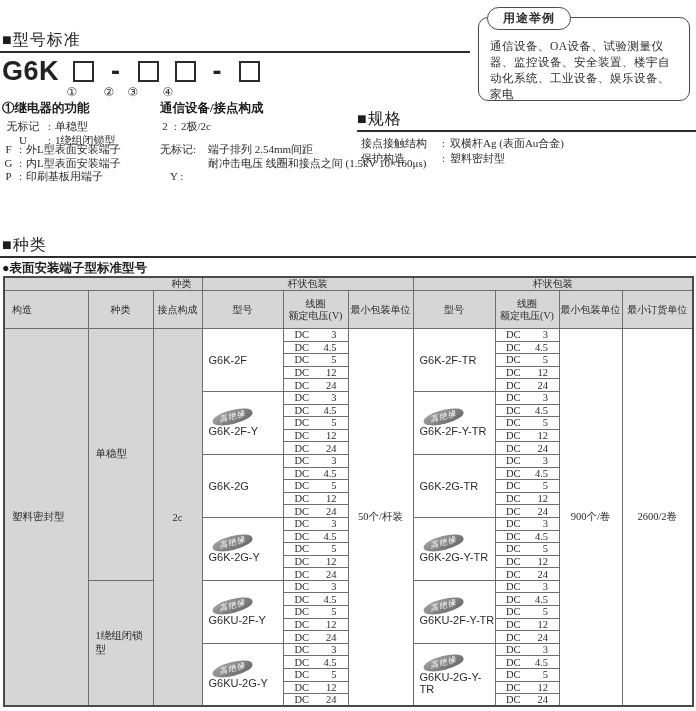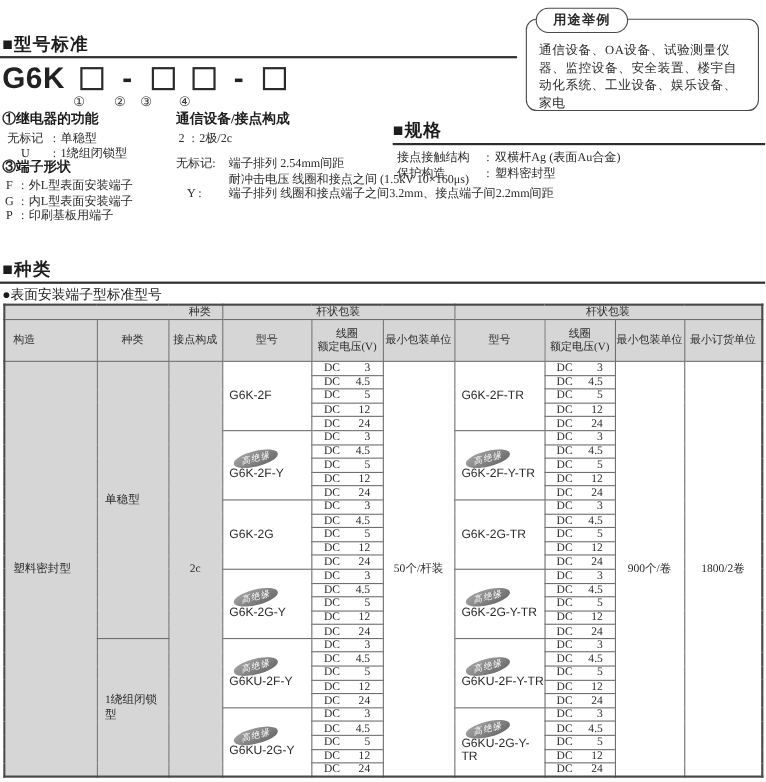--- a/index.html
+++ b/index.html
@@ -2,21 +2,21 @@
 <html><head>
 <meta charset="utf-8">
 <style>
   html,body{margin:0;padding:0;background:#fff;}
   .page{
     position:relative;width:696px;height:711px;background:#fff;overflow:hidden;
     font-family:"Liberation Serif",serif;color:#2b2b2b;
   }
   .abs{position:absolute;}
   
-  .h1{font-size:16px;font-weight:bold;letter-spacing:1px;color:#1d1d1d;}
+  .h1{font-size:16px;font-weight:normal;letter-spacing:1px;color:#1d1d1d;}
   .rule{background:#2e2e2e;height:2px;}
   
   .code-row{display:flex;align-items:center;font-family:"Liberation Sans",sans-serif;
     font-size:27px;font-weight:bold;color:#222;letter-spacing:0.5px;gap:12px;}
   .code-box{width:17px;height:17px;border:2.5px solid #2b2b2b;margin:0 2px;background:#fff;}
   .code-dash{margin:0 3px;font-weight:bold;}
   .digit{position:absolute;top:85px;width:20px;text-align:center;font-size:12px;color:#333;}
   
   .sec-title{font-size:12.5px;font-weight:bold;color:#1d1d1d;margin-bottom:3px;}
   .kv{display:flex;font-size:11px;line-height:13.5px;}
@@ -33,21 +33,21 @@
   .app-box{border:1.5px solid #4a4a4a;border-radius:10px;background:#fff;}
   .app-tab{position:absolute;border:1.5px solid #4a4a4a;border-radius:12px;background:#fff;
     font-size:12px;font-weight:bold;padding:2px 15px;letter-spacing:1px;}
   .app-text{padding:20px 10px 6px 11px;font-size:11.5px;line-height:16px;
     word-break:break-all;letter-spacing:0.5px;}
   
   .spec-row{display:flex;font-size:11px;line-height:15px;}
   .spec-row .k{width:76px;}
   .spec-row .c{margin:0 5px;}
   
-  .sub{font-size:12.5px;font-weight:normal;color:#1d1d1d;}
+  .sub{font-size:12.5px;font-weight:bold;color:#1d1d1d;}
   
   table.types{border-collapse:collapse;table-layout:fixed;border:2px solid #4a4a4a;
     font-size:10.5px;color:#2b2b2b;}
   table.types th,table.types td{border:1px solid #6e6e6e;padding:0;font-weight:normal;
     text-align:center;vertical-align:middle;overflow:hidden;}
   table.types .g{background:#d6d6d6;}
   table.types .thr{text-align:right;padding-right:10px;}
   table.types .tdl{text-align:left;padding-left:7px;margin-left:12px;}
   table.types th{font-size:10px;line-height:12px;}
   .model{text-align:left !important;padding-left:6px !important;
@@ -99,21 +99,20 @@
   <div class="abs" style="left:160px;top:100px;">
     <div class="sec-title">通信设备/接点构成</div>
     <div class="kv kw8">
       <span class="k">2</span>
       <span class="c">:</span>
       <span class="v">2极/2c</span>
     </div>
   </div>
 
   <div class="abs" style="left:2px;top:143px;">
-    <div class="sec-title">③端子形状</div>
     <div class="kv kw12">
       <span class="k">F</span>
       <span class="c">:</span>
       <span class="v">外L型表面安装端子</span>
     </div>
     <div class="kv kw12">
       <span class="k">G</span>
       <span class="c">:</span>
       <span class="v">内L型表面安装端子</span>
     </div>
@@ -128,21 +127,20 @@
     <div class="cfg-line">
       <span class="k">无标记:</span>
       <span class="t">端子排列  2.54mm间距</span>
     </div>
     <div class="cfg-line">
       <span class="k"></span>
       <span class="t">耐冲击电压  线圈和接点之间 (1.5kV 10×160μs)</span>
     </div>
     <div class="cfg-line">
       <span class="k" style="text-align:left;padding-left:10px;box-sizing:border-box;">Y  :</span>
-      <span class="t">端子排列  线圈和接点端子之间3.2mm、接点端子间2.2mm间距</span>
     </div>
   </div>
 
   <div class="abs app-box" style="left:478px;top:17px;width:210px;height:82px;">
     <div class="app-text">通信设备、OA设备、试验测量仪器、监控设备、安全装置、楼宇自动化系统、工业设备、娱乐设备、家电</div>
   </div>
   <div class="app-tab" style="left:487px;top:7px;">用途举例</div>
 
   <div class="abs h1" style="left:357px;top:109px;">■规格</div>
   <div class="abs rule" style="left:357px;top:130px;width:339px;"></div>
@@ -215,21 +213,21 @@
             </span></td>
           <td rowspan="30">50个/杆装</td>
           <td rowspan="5" class="model">
             <div class="mname">G6K-2F-TR</div>
           </td>
           <td><span class="dc-in">
               <span>DC</span>
               <span>3</span>
             </span></td>
           <td rowspan="30">900个/卷</td>
-          <td rowspan="30">1800/2卷</td>
+          <td rowspan="30">2600/2卷</td>
         </tr>
         <tr style="height: 12.6px;">
           <td><span class="dc-in">
               <span>DC</span>
               <span>4.5</span>
             </span></td>
           <td><span class="dc-in">
               <span>DC</span>
               <span>4.5</span>
             </span></td>

